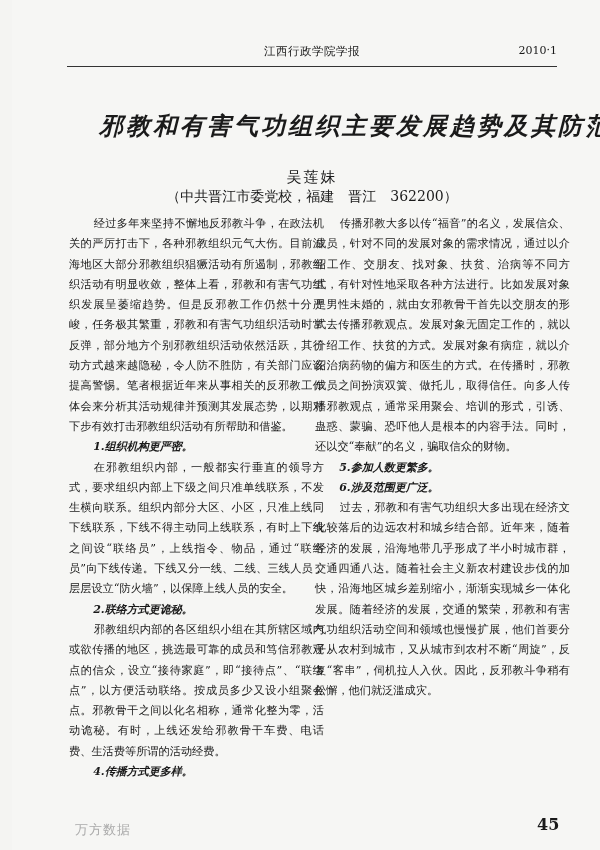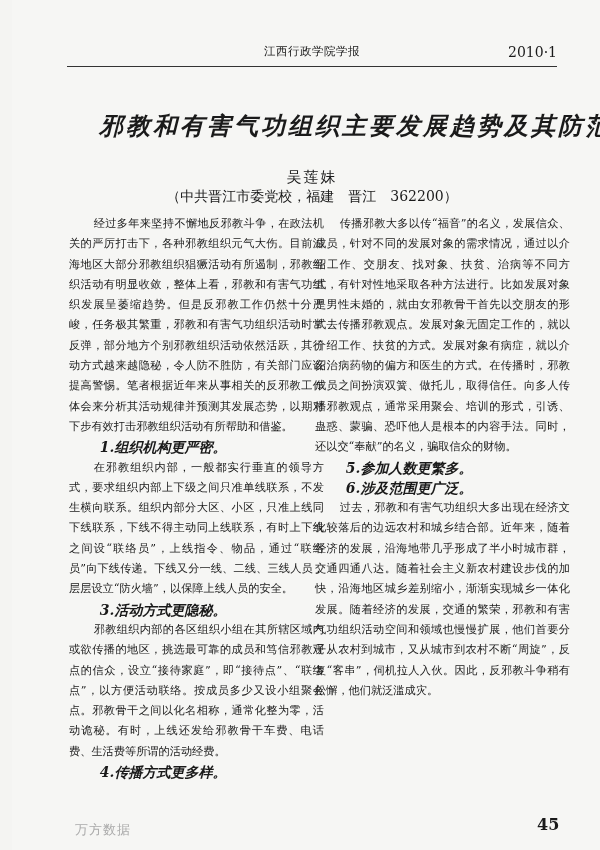--- a/index.html
+++ b/index.html
@@ -1,32 +1,32 @@
 <!DOCTYPE html>
 <html><head>
 <meta charset="utf-8">
 <style>
   html, body { margin:0; padding:0; }
   body { width:600px; height:850px; background:#f4f4f2; position:relative; overflow:hidden;
          font-family: "DejaVu Serif", "Liberation Serif", serif; color:#1a1a1a; }
   .page { position:absolute; left:12px; top:0; width:600px; height:850px; background:#f6f6f4; }
   .running-header { position:absolute; left:55px; top:44px; width:490px; height:18px; }
   .journal { position:absolute; left:0; width:100%; text-align:center; font-size:11.5px; letter-spacing:0.5px; top:0; }
-  .issue { position:absolute; right:0; top:0; font-size:14px;text-align:right; }
+  .issue { position:absolute; right:0; top:0; font-size:11px;text-align:right; }
   .header-rule { position:absolute; left:55px; top:66px; width:490px; border-top:1.3px solid #333; }
   .title { position:absolute; left:0; top:110px; width:600px; text-align:right; font-size:24px; font-weight:bold;
            font-style:italic; letter-spacing:3px; }
   .author { position:absolute; left:0; top:168px; width:600px; text-align:center; font-size:15px; letter-spacing:2px; }
   .affil { position:absolute; left:0; top:188px; width:600px; text-align:center; font-size:14px; }
   .col { position:absolute; top:214px; width:255px; font-size:11.2px; line-height:20.3px; text-align:justify; }
   .col.left { left:57px; }
   .col.right { left:303px; }
   .col p { margin:0; }
   .indent { text-indent:2.2em; }
-  .sub { text-indent:2.2em; font-style:italic; font-size:14px; font-weight:bold; }
+  .sub { text-indent:2.2em; font-style:italic; font-size:11px; font-weight:bold; }
   .page-num { position:absolute; left:525px; top:815px; font-size:16px; font-weight:bold; }
   .watermark { position:absolute; left:63px; top:821px; font-size:13px; color:#aaa; letter-spacing:1px; }
 </style>
 </head>
 <body>
 
 <div class="page">
   <div class="running-header">
     <span class="journal">江西行政学院学报</span>
     <span class="issue">2010·1</span>
@@ -34,21 +34,21 @@
   <div class="header-rule"></div>
 
   <div class="title">邪教和有害气功组织主要发展趋势及其防范</div>
   <div class="author">吴莲妹</div>
   <div class="affil">（中共晋江市委党校，福建　晋江　362200）</div>
 
   <div class="col left">
     <p class="indent">经过多年来坚持不懈地反邪教斗争，在政法机关的严厉打击下，各种邪教组织元气大伤。目前沿海地区大部分邪教组织猖獗活动有所遏制，邪教组织活动有明显收敛，整体上看，邪教和有害气功组织发展呈萎缩趋势。但是反邪教工作仍然十分严峻，任务极其繁重，邪教和有害气功组织活动时常反弹，部分地方个别邪教组织活动依然活跃，其行动方式越来越隐秘，令人防不胜防，有关部门应该提高警惕。笔者根据近年来从事相关的反邪教工作体会来分析其活动规律并预测其发展态势，以期对下步有效打击邪教组织活动有所帮助和借鉴。</p>
     <p class="sub">1.组织机构更严密。</p>
     <p class="indent">在邪教组织内部，一般都实行垂直的领导方式，要求组织内部上下级之间只准单线联系，不发生横向联系。组织内部分大区、小区，只准上线同下线联系，下线不得主动同上线联系，有时上下线之间设“联络员”，上线指令、物品，通过“联络员”向下线传递。下线又分一线、二线、三线人员，层层设立“防火墙”，以保障上线人员的安全。</p>
-    <p class="sub">3.活动方式更隐秘。</p>
+    <p class="sub">2.联络方式更诡秘。</p>
     <p class="indent">邪教组织内部的各区组织小组在其所辖区域内或欲传播的地区，挑选最可靠的成员和笃信邪教观点的信众，设立“接待家庭”，即“接待点”、“联络点”，以方便活动联络。按成员多少又设小组聚会点。邪教骨干之间以化名相称，通常化整为零，活动诡秘。有时，上线还发给邪教骨干车费、电话费、生活费等所谓的活动经费。</p>
     <p class="sub">4.传播方式更多样。</p>
   </div>
 
   <div class="col right">
     <p class="indent">传播邪教大多以传“福音”的名义，发展信众、成员，针对不同的发展对象的需求情况，通过以介绍工作、交朋友、找对象、扶贫、治病等不同方式，有针对性地采取各种方法进行。比如发展对象是男性未婚的，就由女邪教骨干首先以交朋友的形式去传播邪教观点。发展对象无固定工作的，就以介绍工作、扶贫的方式。发展对象有病症，就以介绍治病药物的偏方和医生的方式。在传播时，邪教成员之间扮演双簧、做托儿，取得信任。向多人传播邪教观点，通常采用聚会、培训的形式，引诱、蛊惑、蒙骗、恐吓他人是根本的内容手法。同时，还以交“奉献”的名义，骗取信众的财物。</p>
     <p class="sub">5.参加人数更繁多。</p>
     <p class="sub">6.涉及范围更广泛。</p>
     <p class="indent">过去，邪教和有害气功组织大多出现在经济文化较落后的边远农村和城乡结合部。近年来，随着经济的发展，沿海地带几乎形成了半小时城市群，交通四通八达。随着社会主义新农村建设步伐的加快，沿海地区城乡差别缩小，渐渐实现城乡一体化发展。随着经济的发展，交通的繁荣，邪教和有害气功组织活动空间和领域也慢慢扩展，他们首要分子从农村到城市，又从城市到农村不断“周旋”，反复“客串”，伺机拉人入伙。因此，反邪教斗争稍有松懈，他们就泛滥成灾。</p>
   </div>

